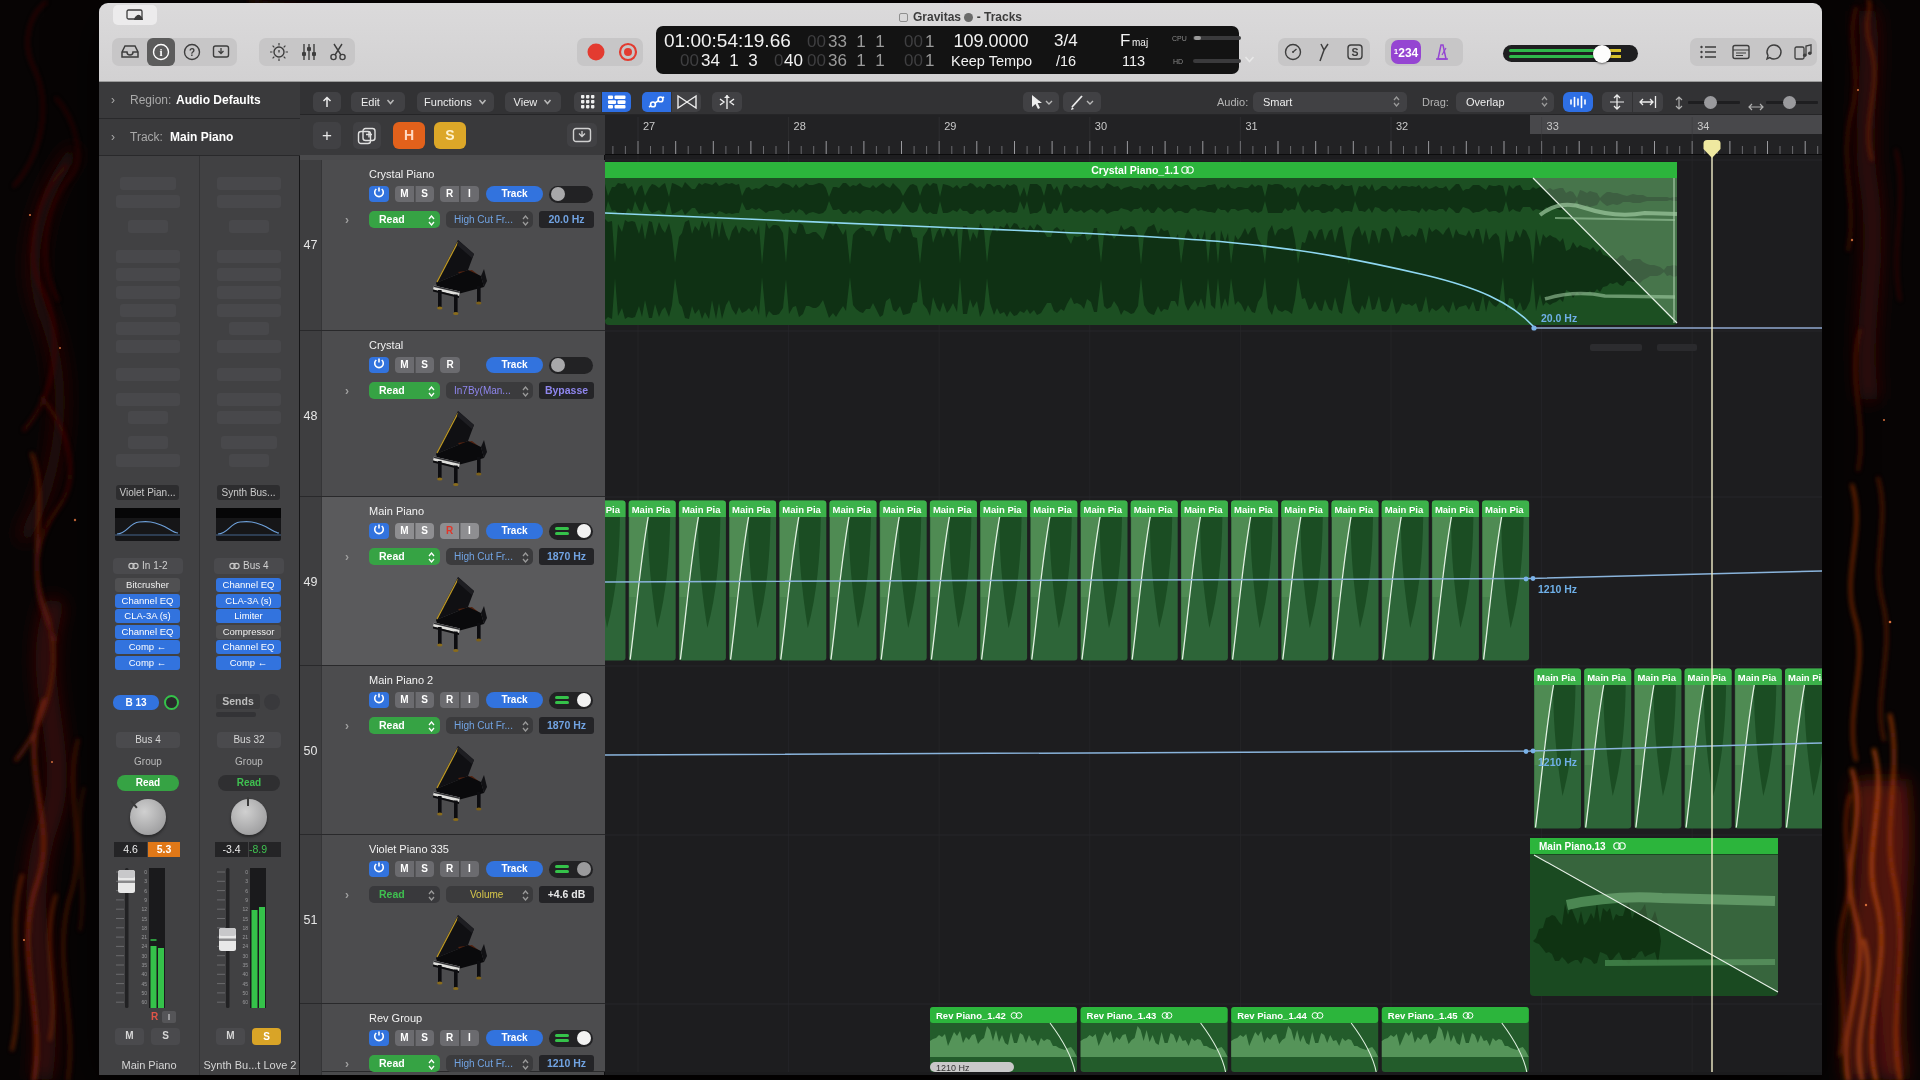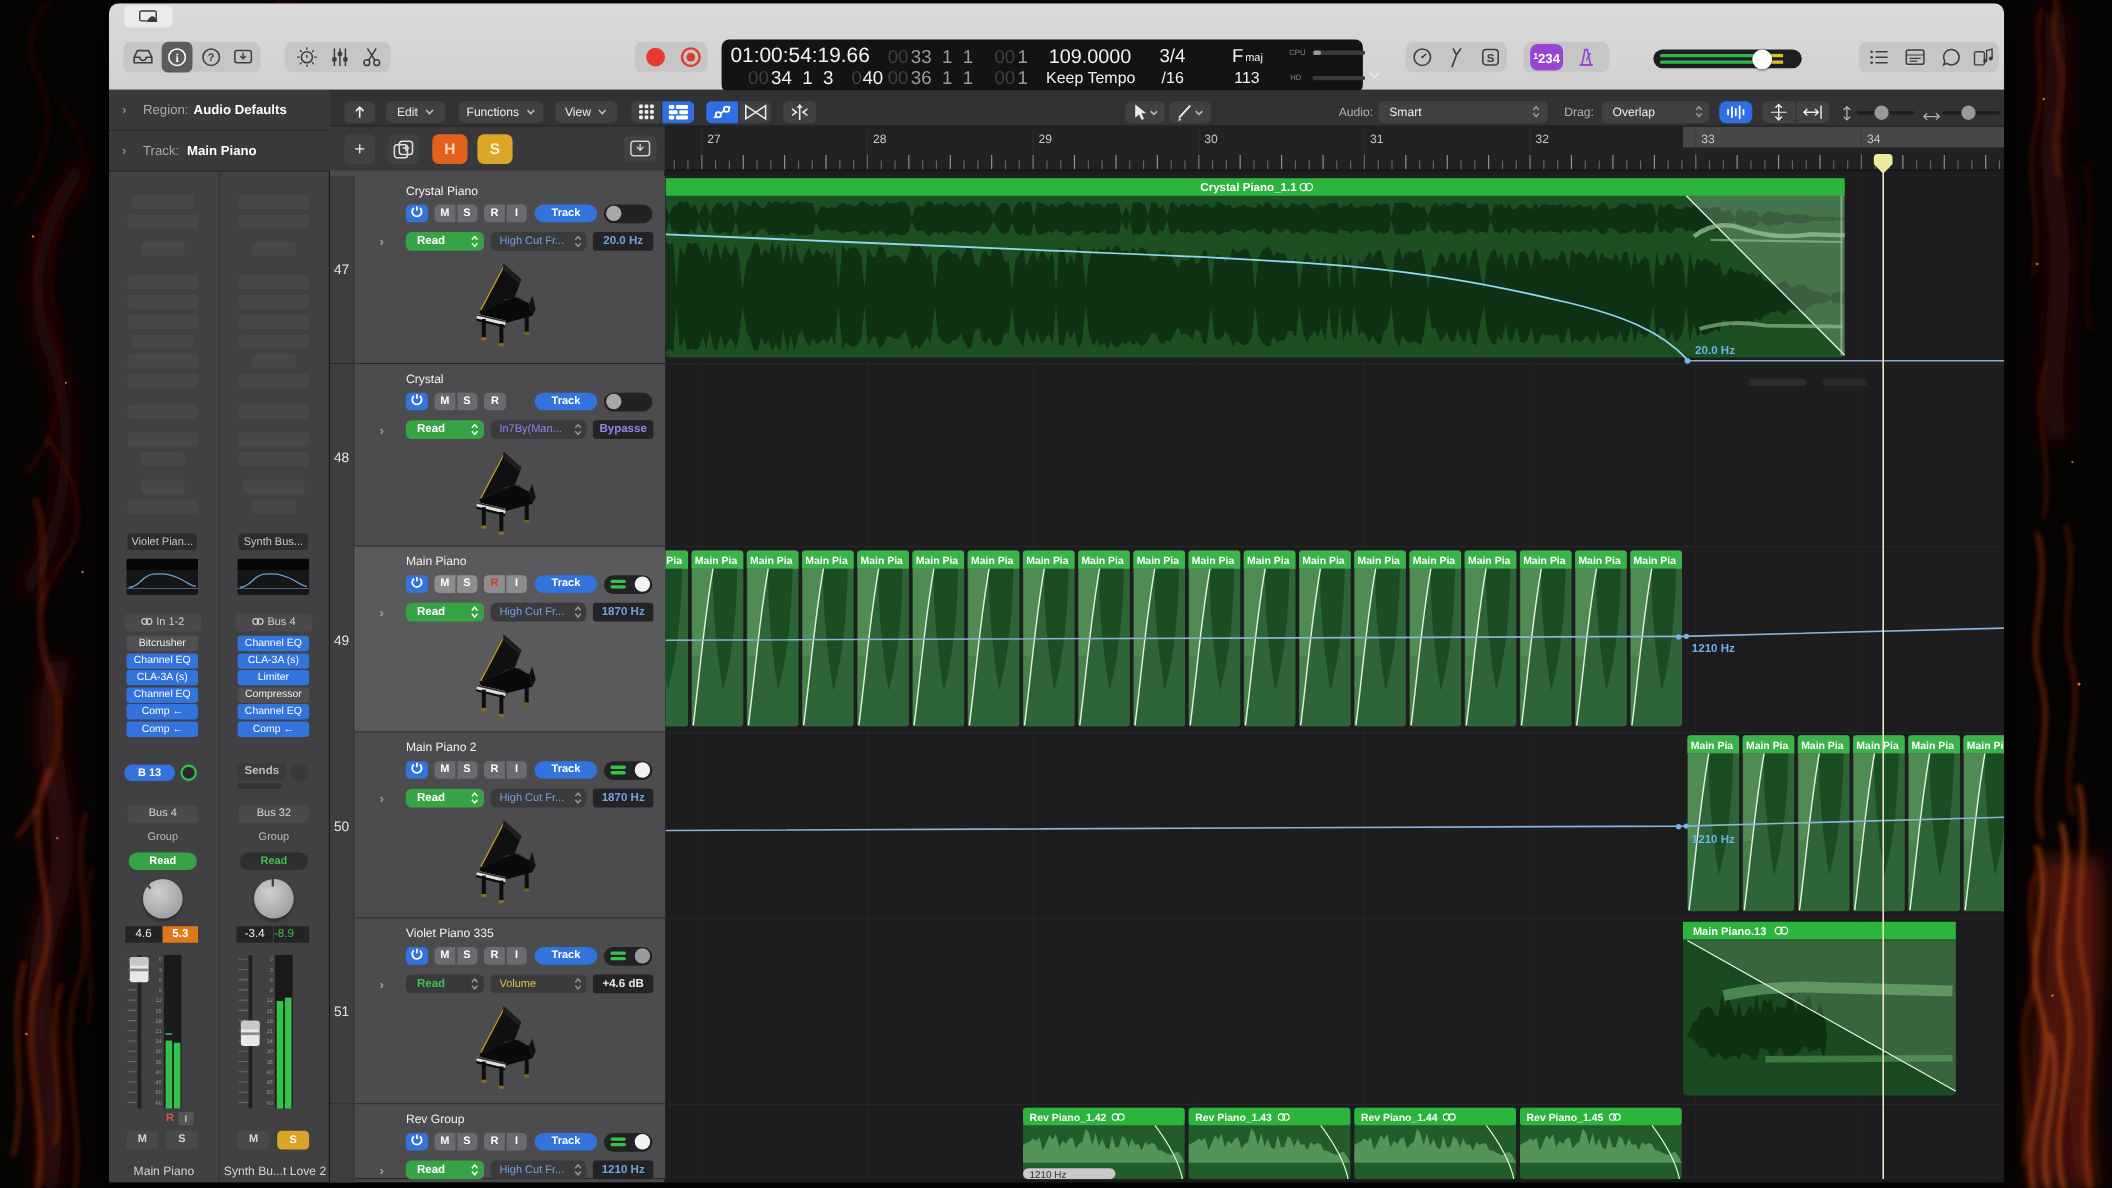--- a/index.html
+++ b/index.html
@@ -2,21 +2,21 @@
 <html><head><meta charset="utf-8"><style>
 *{margin:0;padding:0;box-sizing:border-box}
 html,body{width:1920px;height:1080px;overflow:hidden;background:#000;font-family:"Liberation Sans",sans-serif}
 #wall{position:absolute;inset:0;background:#060404}
 #win{position:absolute;left:99px;top:3px;width:1723px;height:1072px;background:#1b1b1d;border-radius:9px 9px 0 0;overflow:hidden;box-shadow:0 12px 50px rgba(0,0,0,.8)}
 #titlebar{position:absolute;left:0;top:0;width:100%;height:79px;background:linear-gradient(#dbdadb,#d2d1d2);border-bottom:1px solid #9a9a9a}
 .tbtab{position:absolute;left:14px;top:2px;width:44px;height:20px;background:#eceBec;border-radius:5px}
 .tbtitle{position:absolute;top:7px;width:100%;text-align:center;font-size:12px;font-weight:bold;color:#3c3c3c}
 .pill{position:absolute;background:#c7c6c7;border-radius:7px;height:28px;top:35px}
 .tbico{position:absolute;top:35px;height:28px;display:flex;align-items:center;justify-content:center;color:#3e3e3e}
-.lcd{position:absolute;left:557px;top:33px;width:583px;height:48px;background:#131313;border-radius:7px;color:#f2f2f2}
+.lcd{position:absolute;left:557px;top:23px;width:583px;height:48px;background:#131313;border-radius:7px;color:#f2f2f2}
 .lcd span{position:absolute;white-space:nowrap}
 .insrow{position:absolute;left:0;width:201px;height:37px;background:#3a3a3c;border-bottom:1px solid #29292b;color:#fff;z-index:5}
 .insrow .lab{color:#a9a9a9;font-weight:normal}
 .insrow div{position:absolute;top:11px;font-size:12px;font-weight:bold;white-space:nowrap}
 #inspector{position:absolute;left:0;top:79px;width:201px;height:993px;background:#414143;border-right:1px solid #151517}
 #headercol{position:absolute;left:201px;top:152px;width:305px;height:920px;background:#4a4a4c;border-right:1px solid #0d0d0f}
 #tb2{position:absolute;left:201px;top:79px;width:1522px;height:33px;background:#323234;border-bottom:1px solid #252527}
 #tb3{position:absolute;left:201px;top:112px;width:305px;height:41px;background:#39393b}
 .db{position:absolute;background:#414144;border-radius:5px;color:#ededed;display:flex;align-items:center;justify-content:center;font-size:11px}
 .trow{position:absolute;left:0;width:305px;border-bottom:1px solid #29292b;background:#4c4c4e}
@@ -94,20 +94,21 @@
       </g>
 </svg>
   </div>
 <div id="win">
 <div id="titlebar">
       <div class="tbtab"><svg width="44" height="20" viewBox="0 0 44 20" style="">
           <rect x="14" y="5" width="15" height="9" rx="1.5" fill="none" stroke="#3c3c3c" stroke-width="1.3"></rect>
           <circle cx="25.5" cy="12" r="2.2" fill="#3c3c3c"></circle>
           <path d="M21,15 a4.5,4.5 0 0 1 9,0" fill="#3c3c3c"></path>
         </svg></div>
+      <div class="tbtitle"><span style="display:inline-block;width:9px;height:9px;border:1.5px solid #8f8f8f;border-radius:2px;margin-right:5px;vertical-align:-1px"></span>Gravitas <span style="display:inline-block;width:9px;height:9px;background:#6a6a6a;border-radius:50%;vertical-align:-1px"></span> - Tracks</div>
       <div class="pill" style="left:13px;width:125px"></div>
       <div class="pill" style="left:160px;width:96px"></div>
       <div class="tbico" style="left:17px;width:28px">
         <svg width="22" height="22" viewBox="0 0 22 22" style="">
           <path d="M3,11 L6,5 h10 l3,6 v5 h-16 z M3,11 h5 a3,3 0 0 0 6,0 h5" fill="none" stroke="#3e3e3e" stroke-width="1.5"></path>
         </svg>
       </div>
       <div class="tbico" style="left:48px;width:28px;background:#5c5c5c;border-radius:6px;color:#fff">
         <svg width="22" height="22" viewBox="0 0 22 22" style="">
           <circle cx="11" cy="11" r="7.5" fill="none" stroke="#fff" stroke-width="1.4"></circle>
@@ -774,21 +775,21 @@
         <div class="mini" style="left:159.5px;top:26px;width:19px;border-radius:0 4px 4px 0;border-left:1px solid #57575a;background:#6b6b6f">I</div>
         <div class="trackbtn" style="left:186px;top:26px">Track</div>
         <div class="toggle" style="left:249px;top:25.5px"></div>
         <div style="position:absolute;left:255px;top:30.0px;width:14px;height:3px;border-radius:1.5px;background:#35c24a"></div>
         <div style="position:absolute;left:255px;top:35.2px;width:14px;height:3px;border-radius:1.5px;background:#35c24a"></div>
         <div style="position:absolute;left:277px;top:27.0px;width:14px;height:14px;border-radius:50%;background:#9a9a9c"></div>
         <div class="disc" style="left:45px;top:53px">›</div>
         <div class="readbtn" style="left:69px;top:51px;background:#39393c;color:#3fc050"><span style="margin-left:10px">Read</span><span style="position:absolute;right:5px;top:3px"><svg width="7" height="11" viewBox="0 0 7 11">
               <path d="M1,4 L3.5,1 L6,4 M1,7 L3.5,10 L6,7" stroke="#9a9a9a" stroke-width="1.3" fill="none"></path>
             </svg></span></div>
-        <div class="hcf" style="left:146px;top:51px;color:#d8c84a"><span style="margin-left:8px">Volume</span><span style="position:absolute;right:4px;top:3px"><svg width="7" height="11" viewBox="0 0 7 11">
+        <div class="hcf" style="left:146px;top:51px;color:#d8c84a"><span style="margin-left:24px">Volume</span><span style="position:absolute;right:4px;top:3px"><svg width="7" height="11" viewBox="0 0 7 11">
               <path d="M1,4 L3.5,1 L6,4 M1,7 L3.5,10 L6,7" stroke="#9a9a9a" stroke-width="1.3" fill="none"></path>
             </svg></span></div>
         <div class="vbox" style="left:239px;top:51px;color:#e8e8e8">+4.6 dB</div>
         <div style="position:absolute;left:128px;top:77px;width:68px;height:84px"><svg width="68" height="84" viewBox="0 0 68 84" style="">
             <g>
               <path d="M8,46 L30,3 L46,17 L40,33 Z" fill="#101013"></path>
               <path d="M9,45 L30,5" stroke="#bd9826" stroke-width="1.3" fill="none"></path>
               <path d="M30,3 L46,17 L44,21 L29,8 Z" fill="#1e1e22"></path>
               <path d="M30,35 L44,33 L53,40 L36,42 Z" fill="#542310"></path>
               <path d="M8,46 L40,33 L53,39 L56,50 L30,57 L10,52 Z" fill="#0a0a0c"></path>

